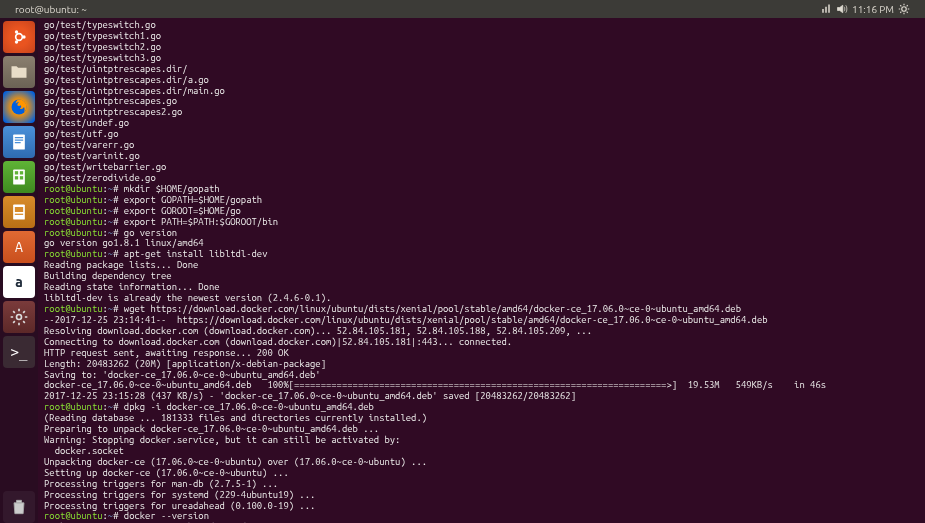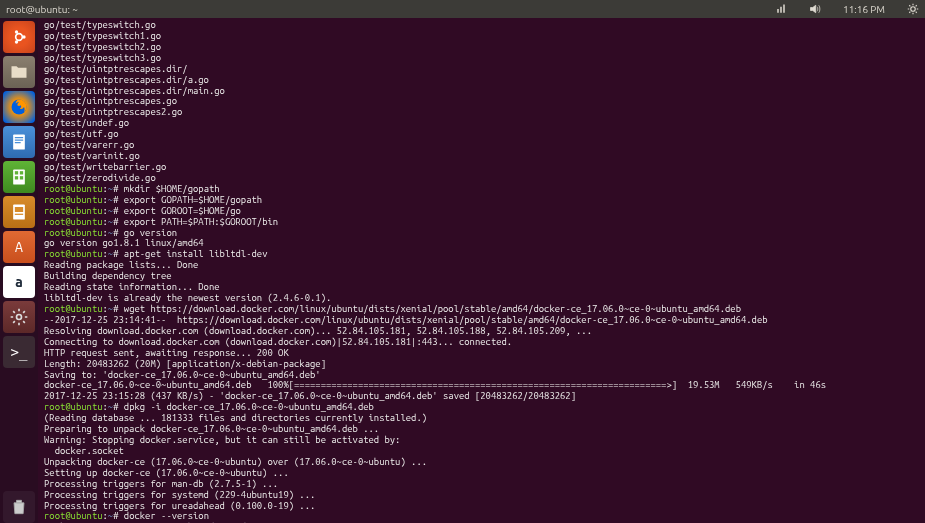--- a/index.html
+++ b/index.html
@@ -10,28 +10,28 @@
       font-size: 10px;
       background: #2c001e;
       overflow: hidden;
       position: relative;
     }
     .menubar {
       height: 18px;
       background: #3c3b37;
       display: flex;
       align-items: center;
-      padding: 0 6px;
+      padding: 0 15px;
       color: #dfdbd2;
       font-family: "Ubuntu", sans-serif;
       font-size: 10px;
     }
     .menubar-title { flex: 0 0 auto; }
     .menubar-spacer { flex: 1; }
-    .menubar-right { display: flex; gap: 22px; align-items: center; text-align: center; }
+    .menubar-right { display: flex; gap: 4px; align-items: center; text-align: center; }
     .menubar-icon { display: inline-flex; align-items: center; }
     .launcher {
       position: absolute;
       left: 0;
       top: 18px;
       width: 38px;
       height: 505px;
       background: rgba(40, 20, 35, 0.6);
       display: flex;
       flex-direction: column;

